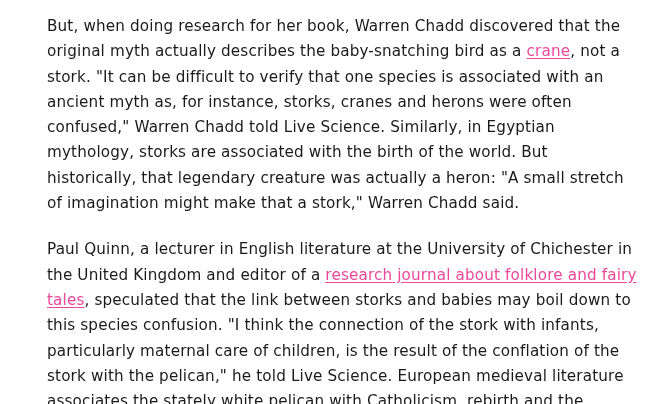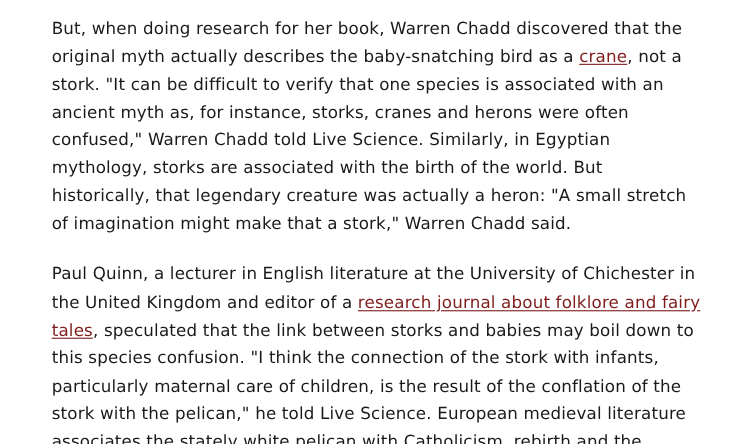--- a/index.html
+++ b/index.html
@@ -23,21 +23,21 @@
     font-size: 15.2px;
     line-height: 25.3px;
     margin: 0 0 21px 0;
     text-align: left;
     letter-spacing: 0.01em;
   }
   .para:last-child {
     margin-bottom: 0;
   }
   a.inline-link {
-    color: #7f1d1d;
+    color: #ec4899;
     text-decoration: underline;
     text-underline-offset: 2px;
     cursor: pointer;
   }
 </style>
 </head>
 <body>
 
 <div class="article">
   <p class="para">

